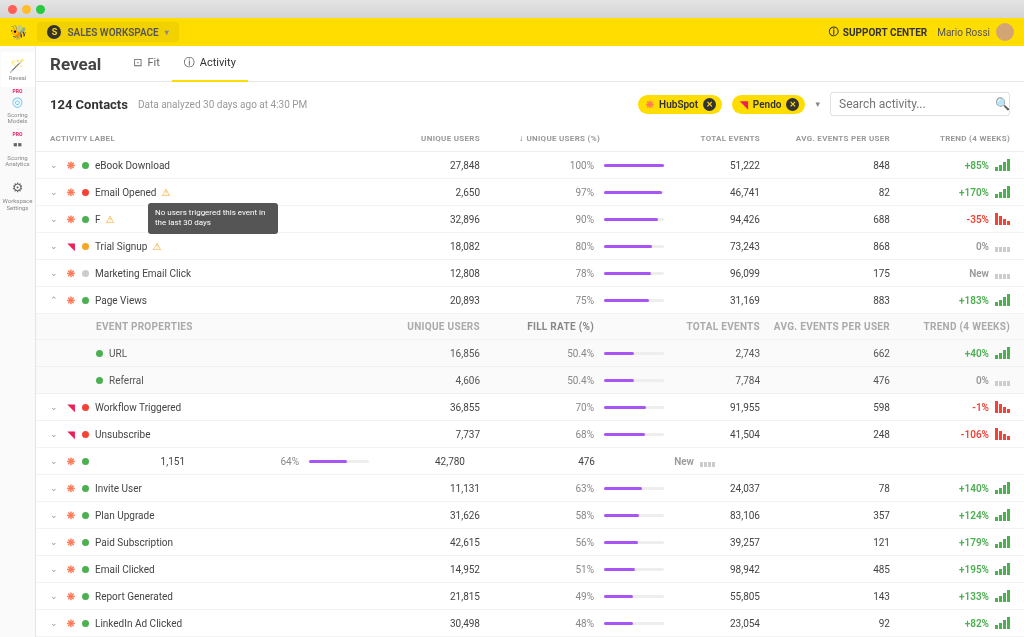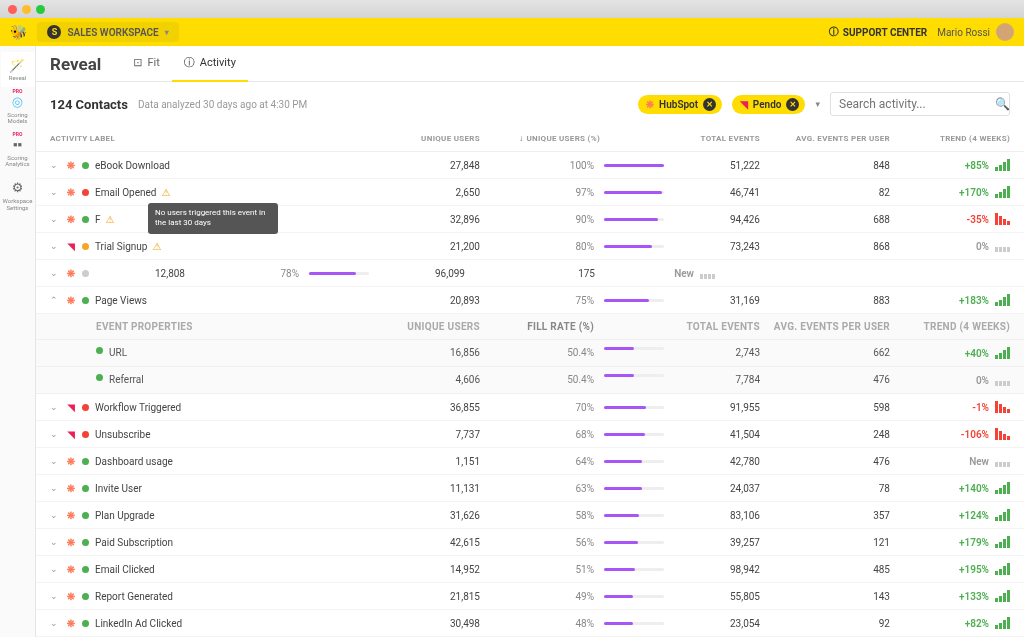--- a/index.html
+++ b/index.html
@@ -55,21 +55,21 @@
 .trend-cell { width:120px; display:flex; justify-content:flex-end; align-items:center; gap:6px; }
 .trend-val { font-size:10px; font-weight:600; }
 .trend-val.pos { color:#4caf50; }
 .trend-val.neg { color:#f44336; }
 .trend-val.neu { color:#999; }
 .spark { display:flex; align-items:flex-end; gap:1px; height:12px; }
 .spark i { width:3px; background:#4caf50; display:block; }
 .spark.neg i { background:#f44336; }
 .spark.neu i { background:#ccc; }
 .sub-head-row { display:flex; padding:7px 14px 7px 60px; font-size:10px; font-weight:700; color:#aaa; letter-spacing:.3px; border-bottom:1px solid #f0f0f0; background:#fafafa; }
-.sub-row { display:flex; align-items:flex-start; padding:7px 14px 7px 60px; font-size:10px; color:#555; background:#fafafa; border-bottom:1px solid #f0f0f0; }
+.sub-row { display:flex; align-items:center; padding:7px 14px 7px 60px; font-size:10px; color:#555; background:#fafafa; border-bottom:1px solid #f0f0f0; }
 .tooltip { position:absolute; left:112px; top:-3px; background:#555; color:#fff; font-size:8px; padding:5px 7px; border-radius:3px; line-height:1.3; z-index:10; max-width:130px; }
 .hs-ico { color:#ff7a59; font-weight:bold; }
 .pd-ico { color:#ec2059; }
 </style>
 </head>
 <body>
 
 <div class="mac-bar">
   <div class="mac-dot" style="background:#ff5f56"></div>
   <div class="mac-dot" style="background:#ffbd2e"></div>
@@ -257,21 +257,21 @@
     <span class="chev">⌄</span>
     <span class="src-ico">
             <span class="pd-ico">◥</span>
           </span>
     <span class="status-dot" style="background:#f5a623"></span>
     <div class="aname col-label">
       <span>Trial Signup</span>
       <span class="warn">⚠</span>
 
     </div>
-    <div class="col-users val">21,200</div>
+    <div class="col-users val">18,082</div>
     <div class="pct-cell">80%</div>
     <div class="col-bar">
             <div class="bar-track">
               <div class="bar-fill" style="width:80%"></div>
             </div>
           </div>
     <div class="col-events val">73,243</div>
     <div class="col-avg val">868</div>
     <div class="trend-cell">
       <span class="trend-val neu">0%</span>
@@ -282,20 +282,24 @@
               <i style="height:5px"></i>
             </div>
     </div>
   </div>
         <div class="trow">
     <span class="chev">⌄</span>
     <span class="src-ico">
             <span class="hs-ico">❋</span>
           </span>
     <span class="status-dot" style="background:#ccc"></span>
+    <div class="aname col-label">
+      <span>Marketing Email Click</span>
+
+    </div>
     <div class="col-users val">12,808</div>
     <div class="pct-cell">78%</div>
     <div class="col-bar">
             <div class="bar-track">
               <div class="bar-fill" style="width:78%"></div>
             </div>
           </div>
     <div class="col-events val">96,099</div>
     <div class="col-avg val">175</div>
     <div class="trend-cell">
@@ -447,24 +451,20 @@
               <i style="height:4px"></i>
             </div>
     </div>
   </div>
         <div class="trow">
     <span class="chev">⌄</span>
     <span class="src-ico">
             <span class="hs-ico">❋</span>
           </span>
     <span class="status-dot" style="background:#4caf50"></span>
-    <div class="aname col-label">
-      <span>Dashboard usage</span>
-
-    </div>
     <div class="col-users val">1,151</div>
     <div class="pct-cell">64%</div>
     <div class="col-bar">
             <div class="bar-track">
               <div class="bar-fill" style="width:64%"></div>
             </div>
           </div>
     <div class="col-events val">42,780</div>
     <div class="col-avg val">476</div>
     <div class="trend-cell">

